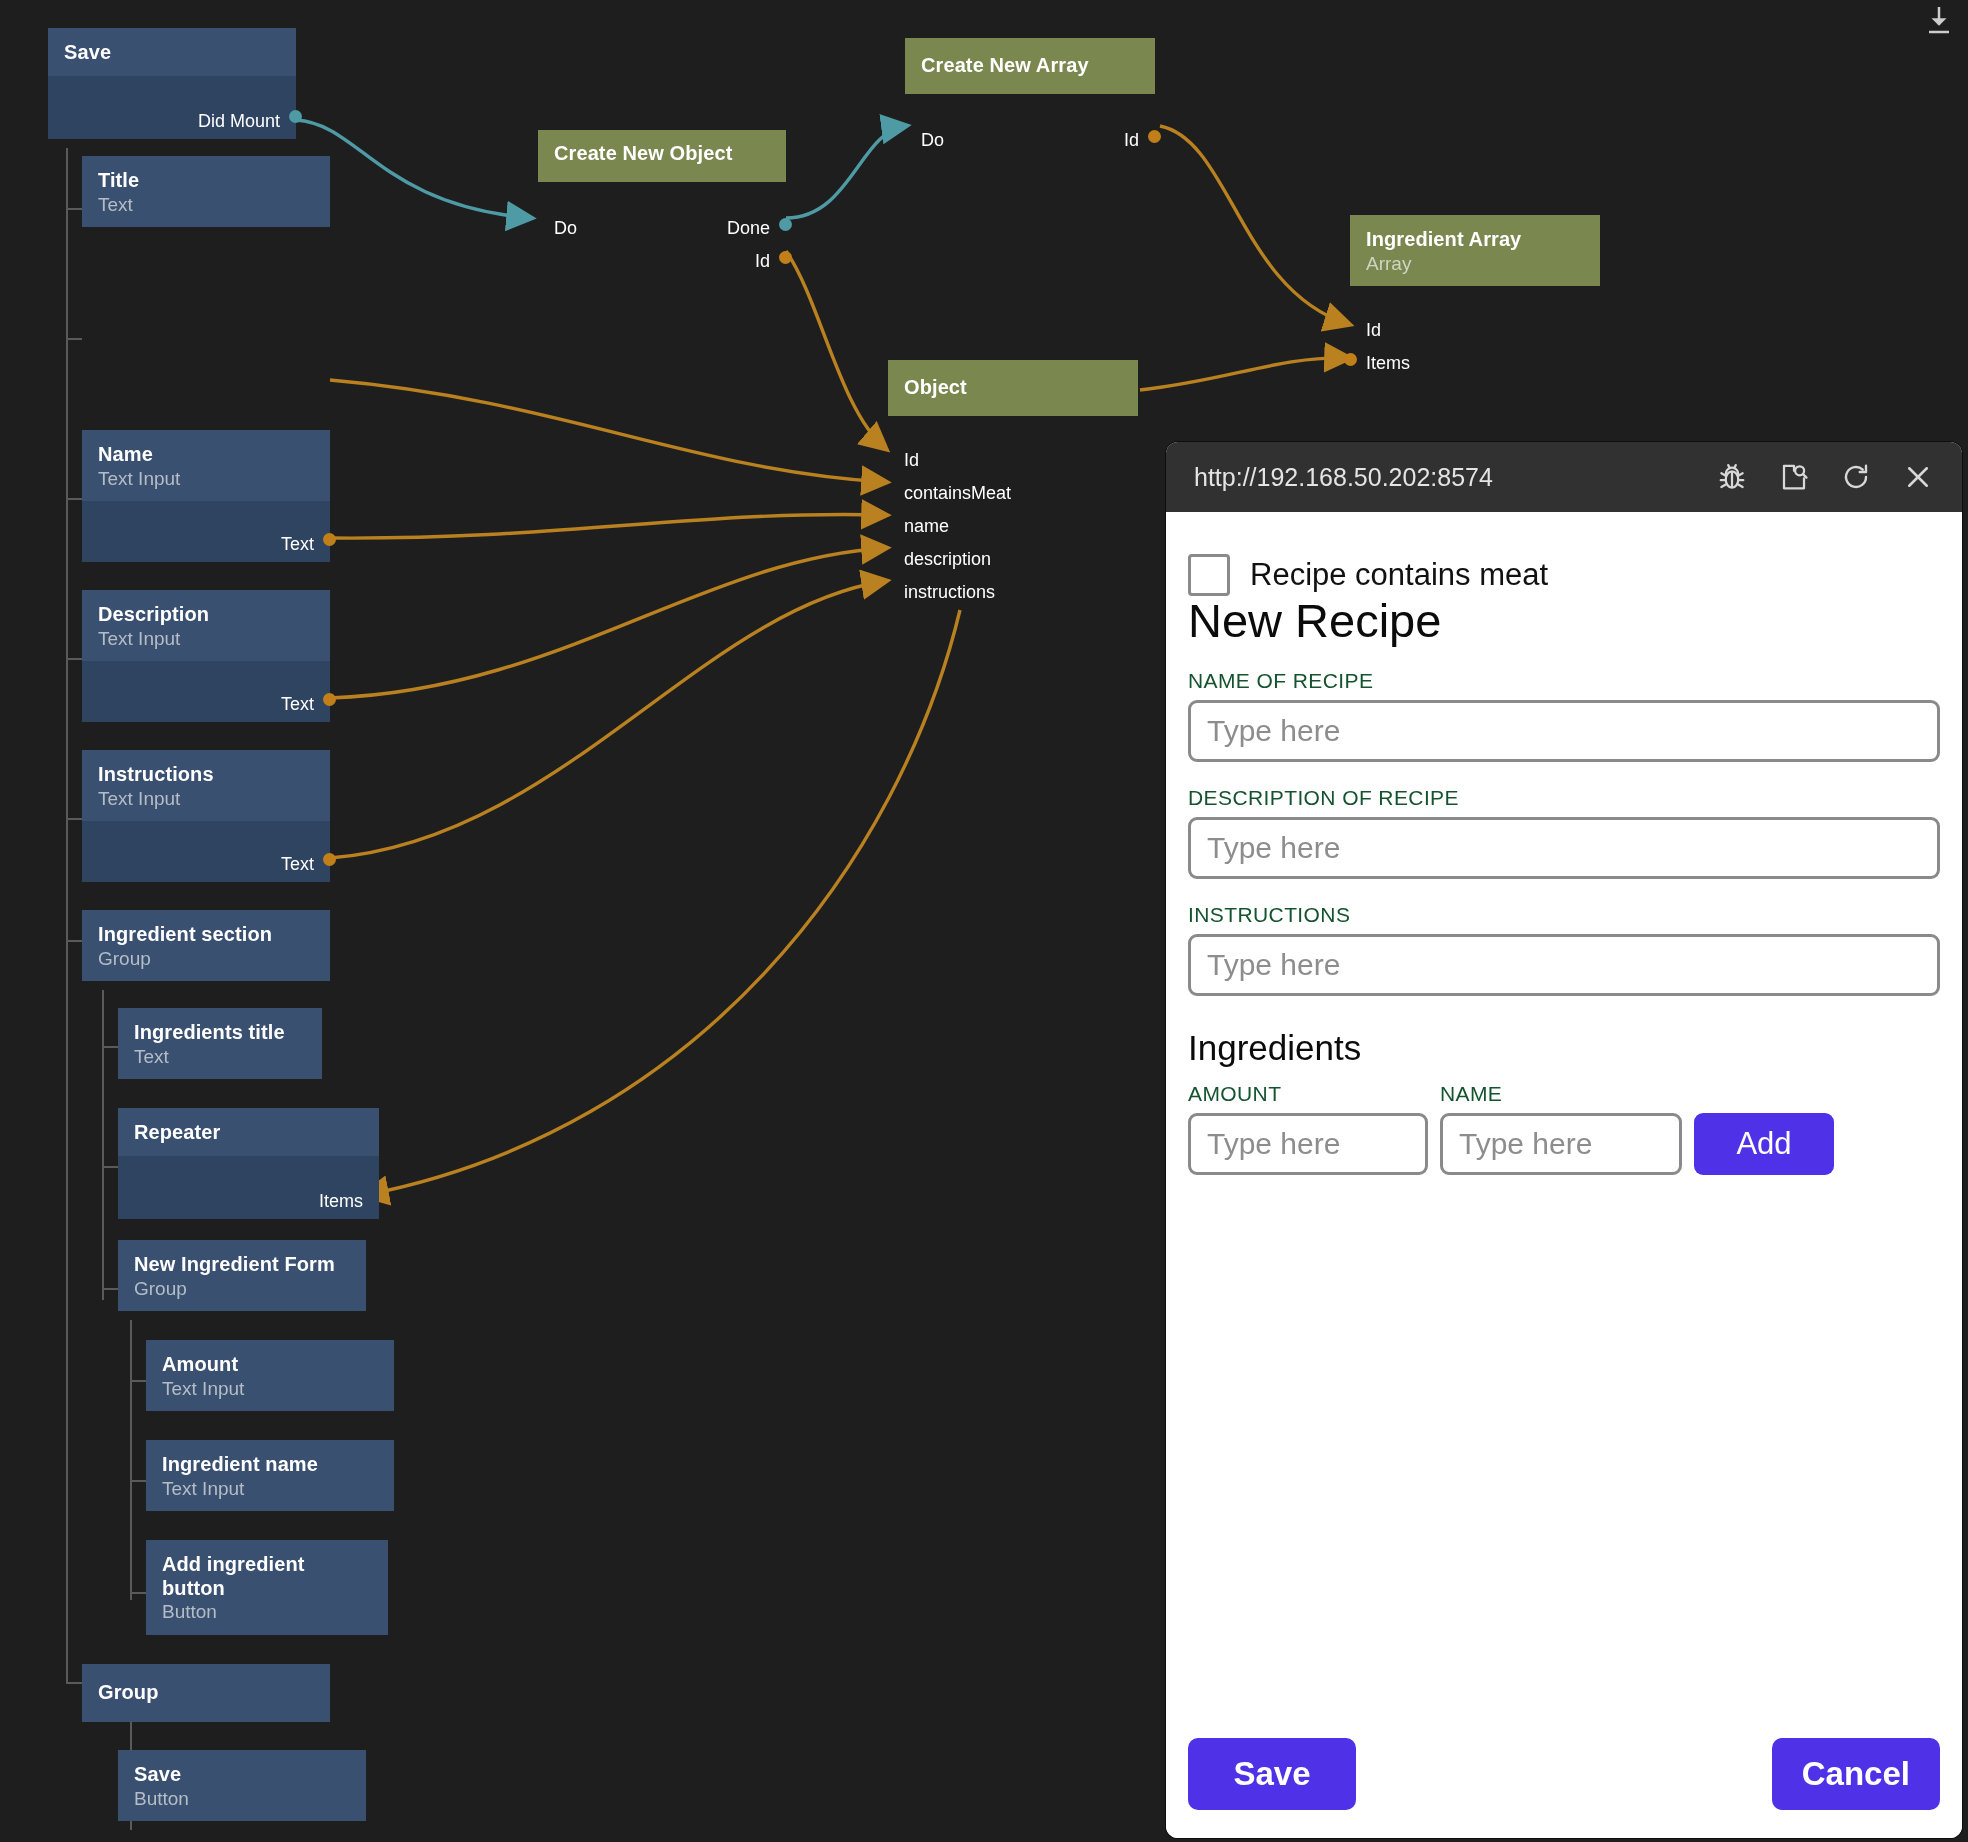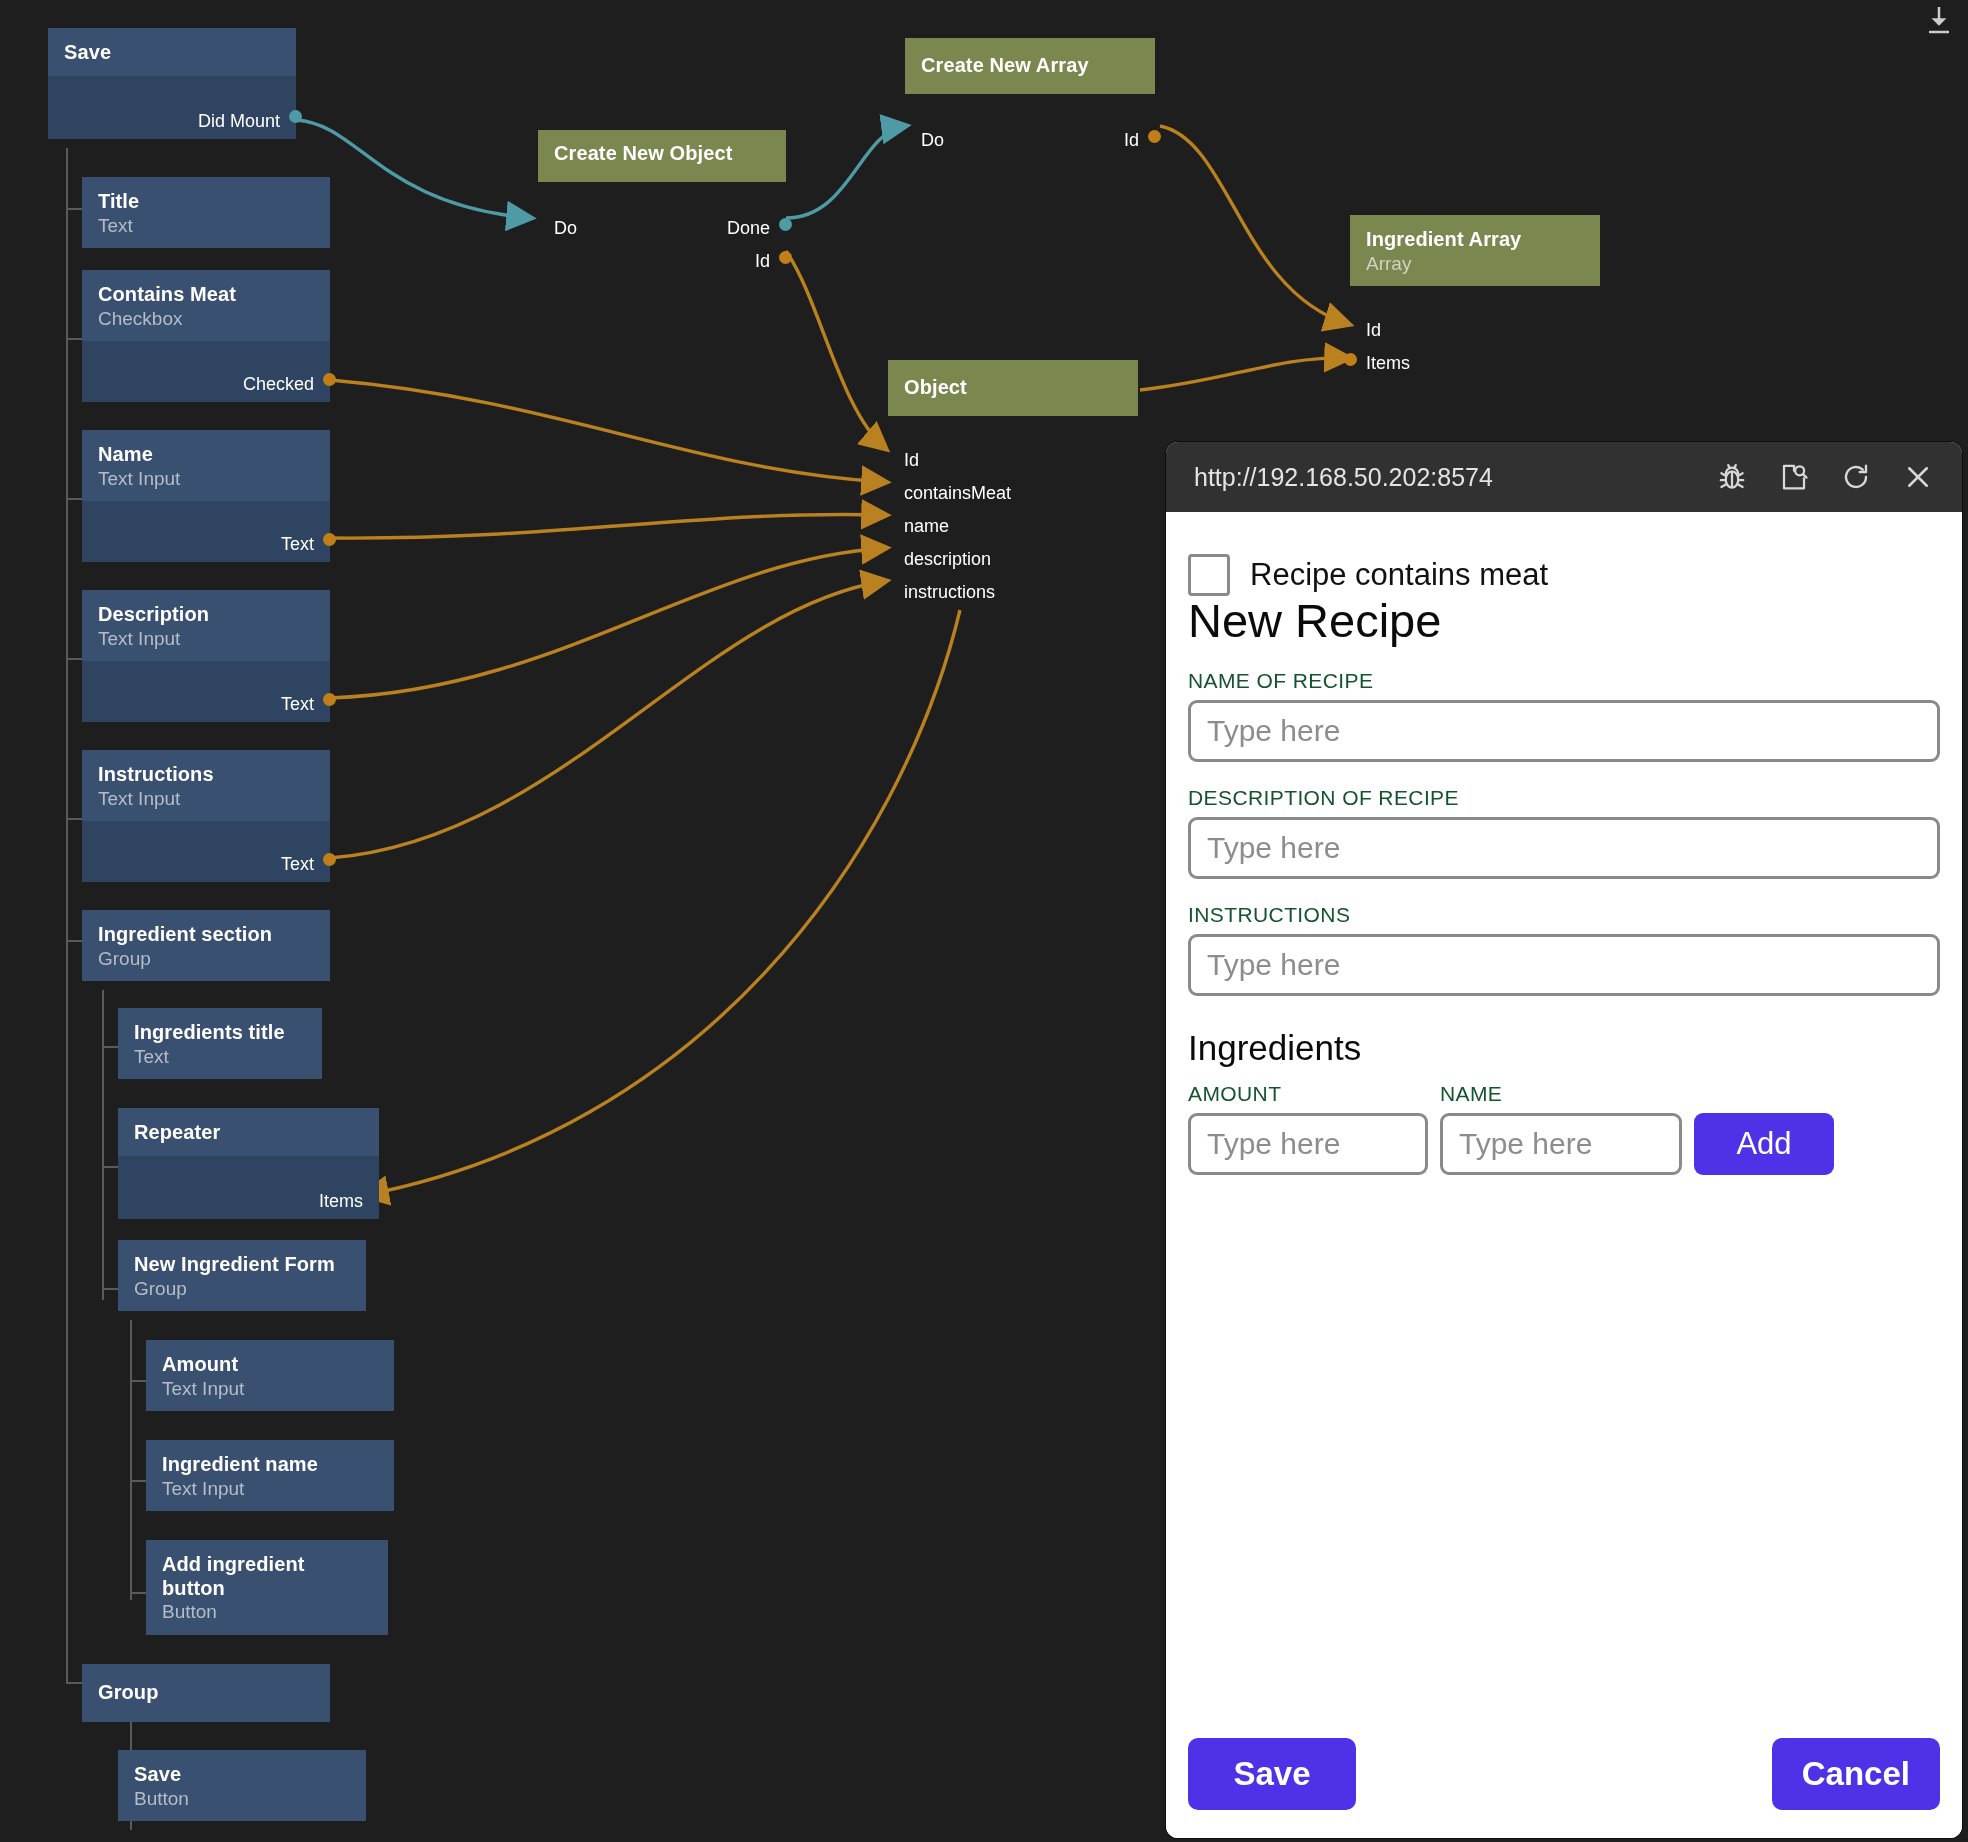--- a/index.html
+++ b/index.html
@@ -195,39 +195,27 @@
         <div class="ttl">Save</div>
       </div>
       <div class="body" style="height:64px;">
         <div class="port out" style="padding-top:18px;">
           <span>Did Mount</span>
           <span class="dot teal" style="right:-6px; top:16px;"></span>
         </div>
       </div>
     </div>
 
-    <div class="node n-blue" style="left:82px; top:177px; width:248px;">
+    <div class="node n-blue" style="left:82px; top:156px; width:248px;">
       <div class="hdr">
         <div class="ttl">Title</div>
         <div class="sub">Text</div>
       </div>
     </div>
 
-    <div class="node n-blue" style="left:82px; top:270px; width:248px;">
-      <div class="hdr">
-        <div class="ttl">Contains Meat</div>
-        <div class="sub">Checkbox</div>
-      </div>
-      <div class="body" style="height:62px;">
-        <div class="port out" style="padding-top:16px;">
-          <span>Checked</span>
-          <span class="dot orange" style="right:-6px; top:14px;"></span>
-        </div>
-      </div>
-    </div>
 
     <div class="node n-blue" style="left:82px; top:430px; width:248px;">
       <div class="hdr">
         <div class="ttl">Name</div>
         <div class="sub">Text Input</div>
       </div>
       <div class="body" style="height:62px;">
         <div class="port out" style="padding-top:16px;">
           <span>Text</span>
           <span class="dot orange" style="right:-6px; top:14px;"></span>

